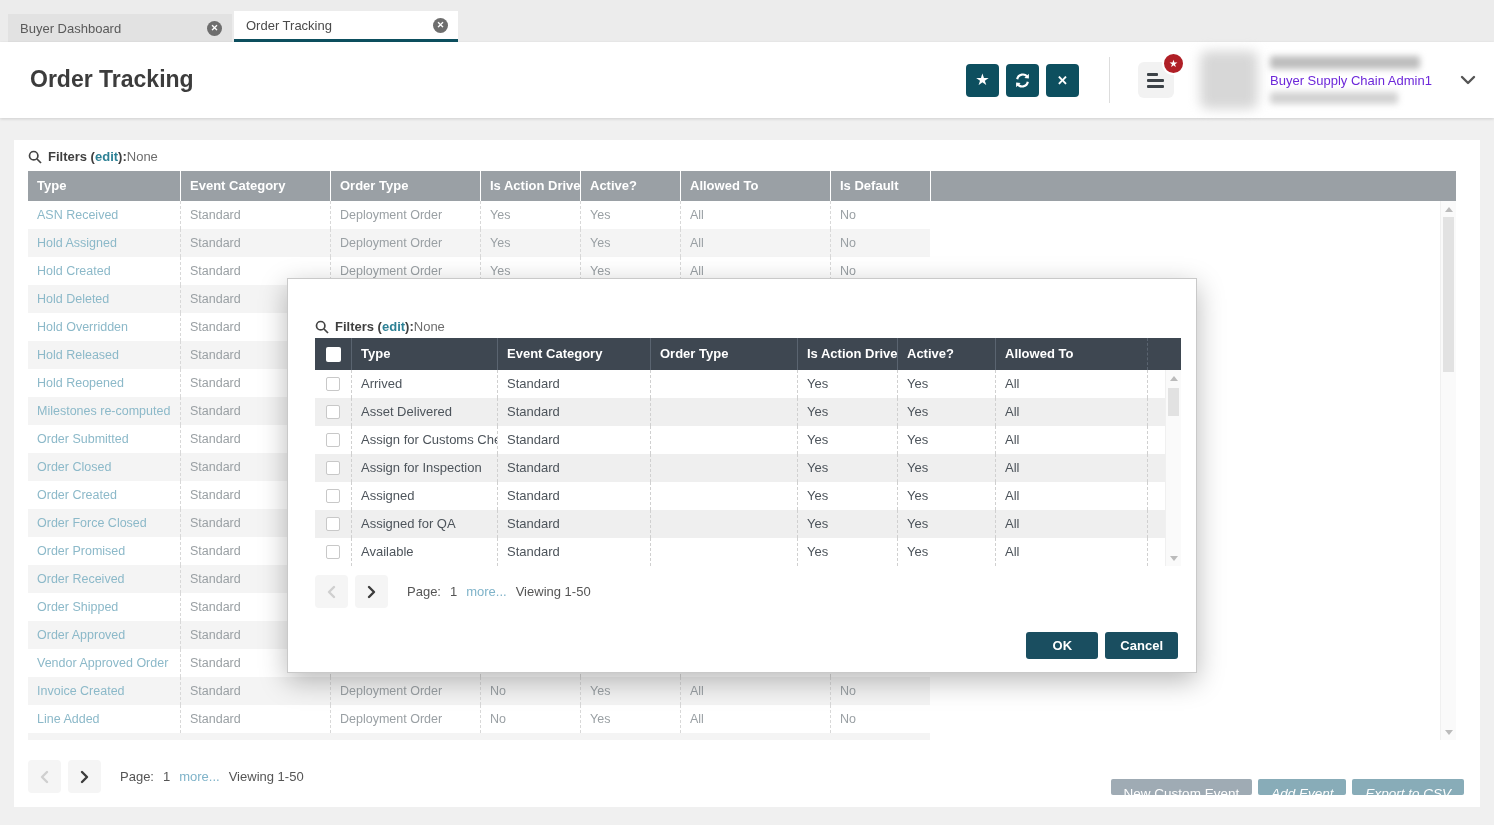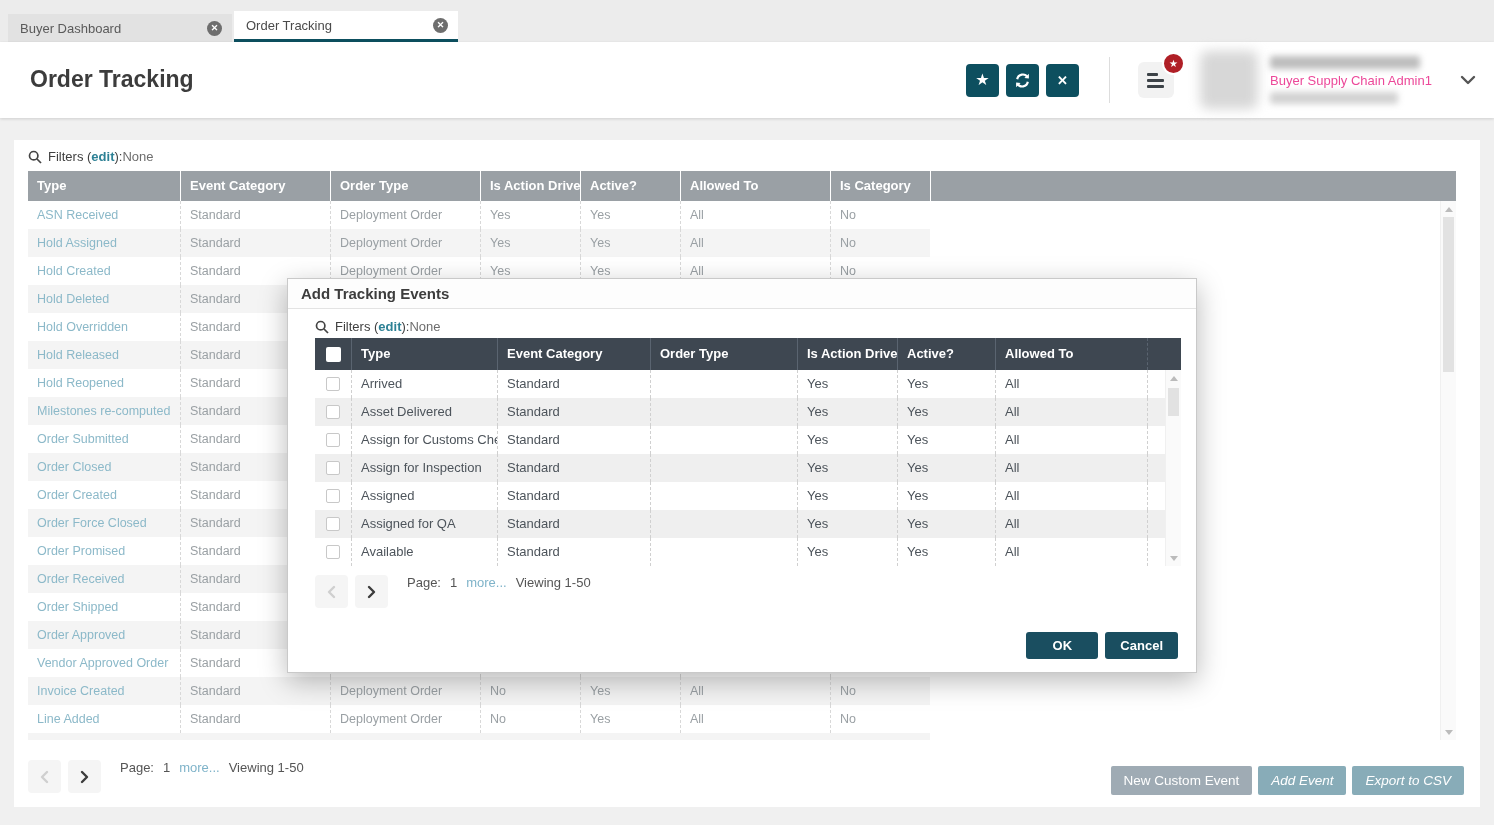--- a/index.html
+++ b/index.html
@@ -22,29 +22,29 @@
   .hbtn .xglyph { font-size:13px; font-weight:bold; }
   .hdr-divider { width:1px; height:46px; background:#ddd; margin:0 28px 0 30px; }
   .hamb-wrap { position:relative; }
   .hamb { width:36px; height:36px; border-radius:6px; background:#f2f2f2; display:flex; flex-direction:column; justify-content:center; gap:3px; padding-left:9px; cursor:pointer; }
   .hamb .bar { height:3px; width:17px; background:#3d4348; border-radius:1px; }
   .hamb .bar.short { width:11px; }
   .badge { position:absolute; top:-10px; right:-11px; width:23px; height:23px; border-radius:50%; background:var(--badge-red); border:2px solid #fff; color:#fff; font-size:10px; display:flex; align-items:center; justify-content:center; }
   .avatar { width:58px; height:58px; margin-left:26px; background:#d7d7d7; border-radius:8px; filter:blur(6px); }
   .userblock { margin-left:12px; width:162px; }
   .blur-line-a { height:13px; width:150px; background:#bdbdbd; filter:blur(3px); margin-bottom:4px; border-radius:2px; }
-  .user-name { font-size:13px; color:#ec4899; white-space:nowrap; }
+  .user-name { font-size:13px; color:#6d28d9; white-space:nowrap; }
   .blur-line-b { height:12px; width:128px; background:#d2d2d2; filter:blur(3px); margin-top:4px; border-radius:2px; }
   .hdr-chevron { margin-left:28px; cursor:pointer; }
 
   
   .panel { position:absolute; left:14px; top:140px; width:1466px; height:667px; background:#fff; }
 
   .filters { position:absolute; top:9px; left:14px; font-size:13px; color:#3f3f3f; display:flex; align-items:center; }
-  .filters .fl-bold { font-weight:normal; }
+  .filters .fl-bold { font-weight:bold; }
   .filters .edit-link { color:var(--edit-teal); font-weight:bold; cursor:pointer; }
   .filters .fl-val { color:#6d6d6d; }
   .mag-icon { margin-right:6px; display:flex; }
 
   
   .mtable { position:absolute; left:14px; top:31px; width:1428px; }
   .mhead { display:flex; height:30px; background:var(--header-gray); }
   .mhead .hcell { color:#fff; font-weight:bold; font-size:13px; line-height:30px; padding-left:9px; border-left:1px solid #fff; white-space:nowrap; overflow:hidden; }
   .mhead .hcell:first-child { border-left:none; }
   .mhead .hfill { flex:1; }
@@ -61,28 +61,28 @@
   .vscroll { position:absolute; right:0; width:16px; background:#fafafa; border-left:1px solid #f0f0f0; }
   .vscroll .s-arr { position:absolute; left:0; right:0; height:14px; display:flex; align-items:center; justify-content:center; cursor:pointer; }
   .vscroll .s-arr.up { top:1px; } .vscroll .s-arr.down { bottom:1px; }
   .tri-up { width:0; height:0; border-left:4px solid transparent; border-right:4px solid transparent; border-bottom:5px solid #bbb; }
   .tri-down { width:0; height:0; border-left:4px solid transparent; border-right:4px solid transparent; border-top:5px solid #bbb; }
   .s-thumb { position:absolute; left:2px; right:2px; background:#e2e2e2; cursor:pointer; }
   .main-scroll { top:30px; height:539px; }
   .main-scroll .s-thumb { top:16px; height:155px; }
 
   
-  .pagination { display:flex; align-items:flex-start; }
+  .pagination { display:flex; align-items:center; }
   .pg-btn { width:33px; height:33px; border-radius:4px; background:#f5f5f5; display:flex; align-items:center; justify-content:center; margin-right:7px; cursor:pointer; }
   .pg-text { font-size:13px; color:#555; margin-left:12px; display:flex; align-items:center; gap:9px; }
   .pg-more { color:var(--link-blue2); cursor:pointer; }
   .panel-pg { position:absolute; left:14px; bottom:14px; }
 
   .foot-btns { position:absolute; right:16px; bottom:12px; display:flex; gap:6px; }
-  .fbtn { height:29px; line-height:29px; padding:0 13px; color:#fff; font-size:13.5px; border-radius:2px; cursor:pointer; white-space:nowrap; }
+  .fbtn { height:16px; line-height:29px; padding:0 13px; color:#fff; font-size:13.5px; border-radius:2px; cursor:pointer; white-space:nowrap; }
   .fbtn.gray { background:var(--btn-gray); }
   .fbtn.teal { background:var(--btn-teal);font-style:italic; }
 
   
   .modal { position:absolute; left:287px; top:278px; width:910px; height:395px; background:#fff; border:1px solid #c9c9c9; box-shadow:0 8px 26px rgba(0,0,0,.28); }
   .modal-title { height:30px; line-height:30px; padding-left:13px; font-size:15px; font-weight:bold; color:#3d3d3d; background:#fdfdfd; border-bottom:1px solid #e3e3e3; }
   .modal-filters { position:absolute; top:40px; left:27px; }
   .dtable { position:absolute; top:59px; left:27px; width:866px; }
   .dhead { display:flex; height:32px; background:var(--modal-header); }
   .dhead .hcell { color:#fff; font-weight:bold; font-size:13px; line-height:32px; padding-left:9px; border-left:1px solid #5a6470; white-space:nowrap; overflow:hidden; }
@@ -177,21 +177,21 @@
   </div>
 
   <div class="mtable">
     <div class="mhead">
       <div class="hcell col-type">Type</div>
       <div class="hcell col-cat">Event Category</div>
       <div class="hcell col-otype">Order Type</div>
       <div class="hcell col-iad">Is Action Driven</div>
       <div class="hcell col-act">Active?</div>
       <div class="hcell col-allow">Allowed To</div>
-      <div class="hcell col-def">Is Category</div>
+      <div class="hcell col-def">Is Default</div>
       <div class="hcell hfill"></div>
     </div>
     <div class="mrows">
 
         <div class="mrow">
           <div class="cells">
             <div class="cell c-type col-type">ASN Received</div>
             <div class="cell col-cat">Standard</div>
             <div class="cell col-otype">Deployment Order</div>
             <div class="cell col-iad">Yes</div>
@@ -450,21 +450,20 @@
   </div>
 
   <div class="foot-btns">
     <div class="fbtn gray">New Custom Event</div>
     <div class="fbtn teal">Add Event</div>
     <div class="fbtn teal">Export to CSV</div>
   </div>
 </div>
 
 <div class="modal">
-  <div class="modal-title">Add Tracking Events</div>
 
   <div class="filters modal-filters">
     <span class="mag-icon">
       <svg width="14" height="14" viewBox="0 0 14 14">
           <circle cx="5.7" cy="5.7" r="4.2" fill="none" stroke="#444" stroke-width="1.7"></circle>
           <line x1="9" y1="9" x2="13" y2="13" stroke="#444" stroke-width="1.7"></line>
         </svg>
     </span>
     <span class="fl-bold">Filters (</span>
       <span class="edit-link">edit</span>

